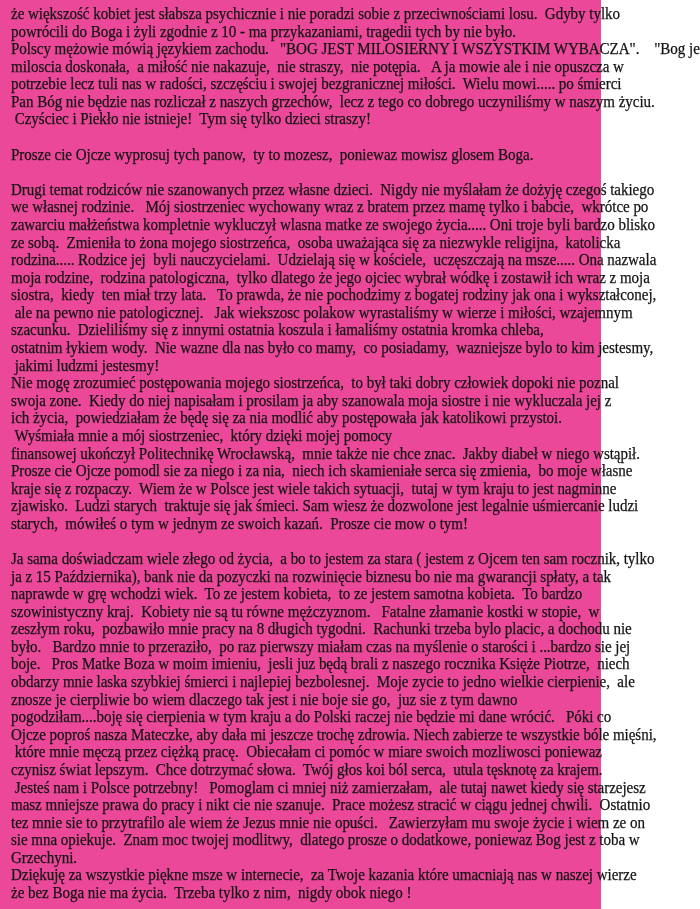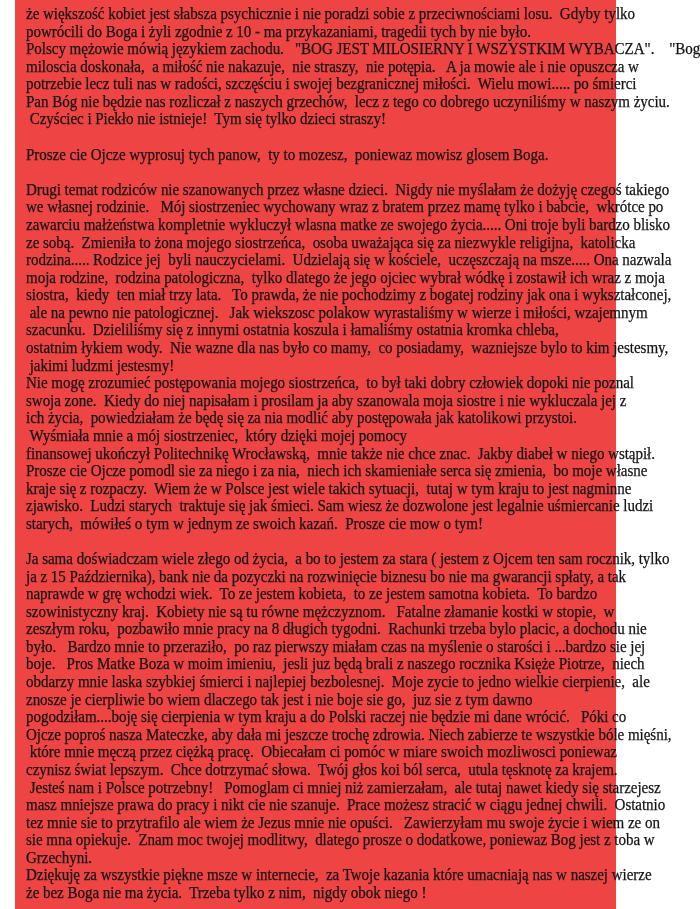--- a/index.html
+++ b/index.html
@@ -12,22 +12,21 @@
       height: 909px;
       overflow: hidden;
       position: relative;
     }
     .page {
       position: absolute;
       left: 0;
       top: 0;
       width: 601px;
       height: 909px;
-      background: #ef4444;
-      margin-left: 15px;
+      background: #ec4899;
     }
     .line {
       position: absolute;
       left: 11px;
       white-space: pre;
       font-family: "Liberation Serif", serif;
       font-size: 16.2px;
       color: #141414;
       line-height: 20px;
       transform-origin: 0 0;

